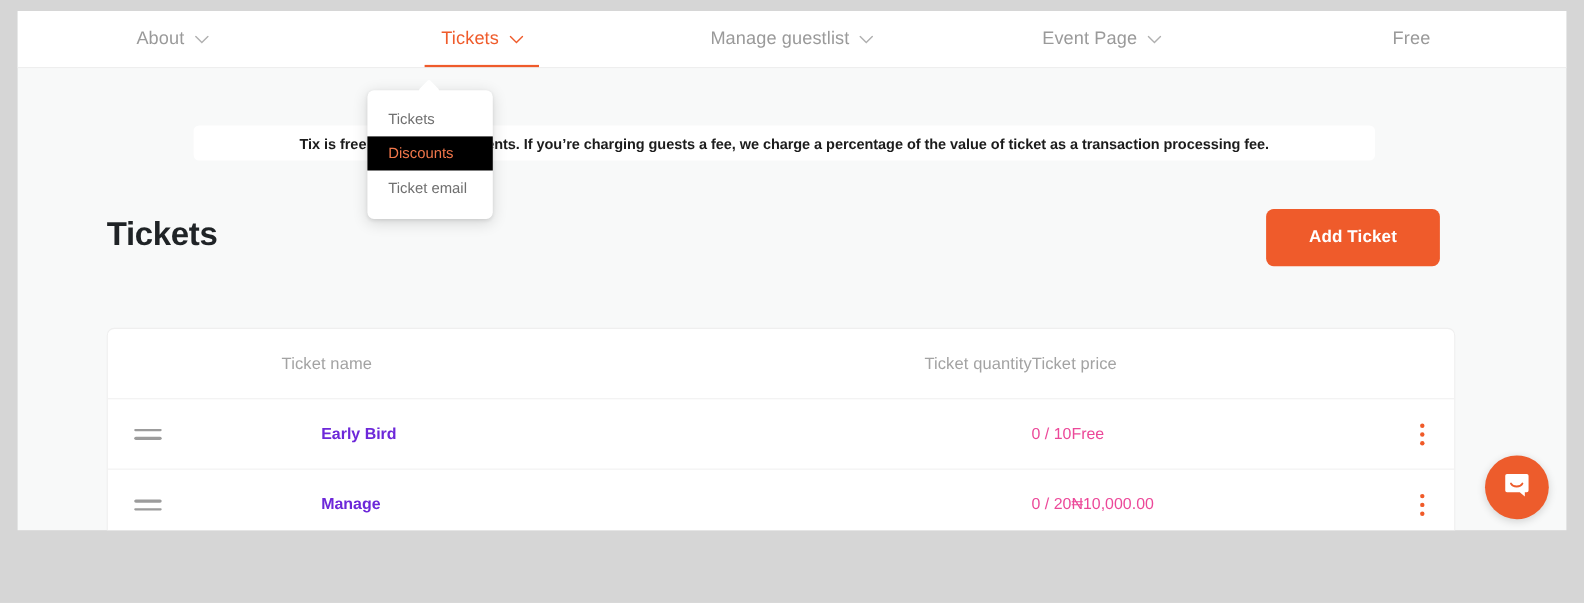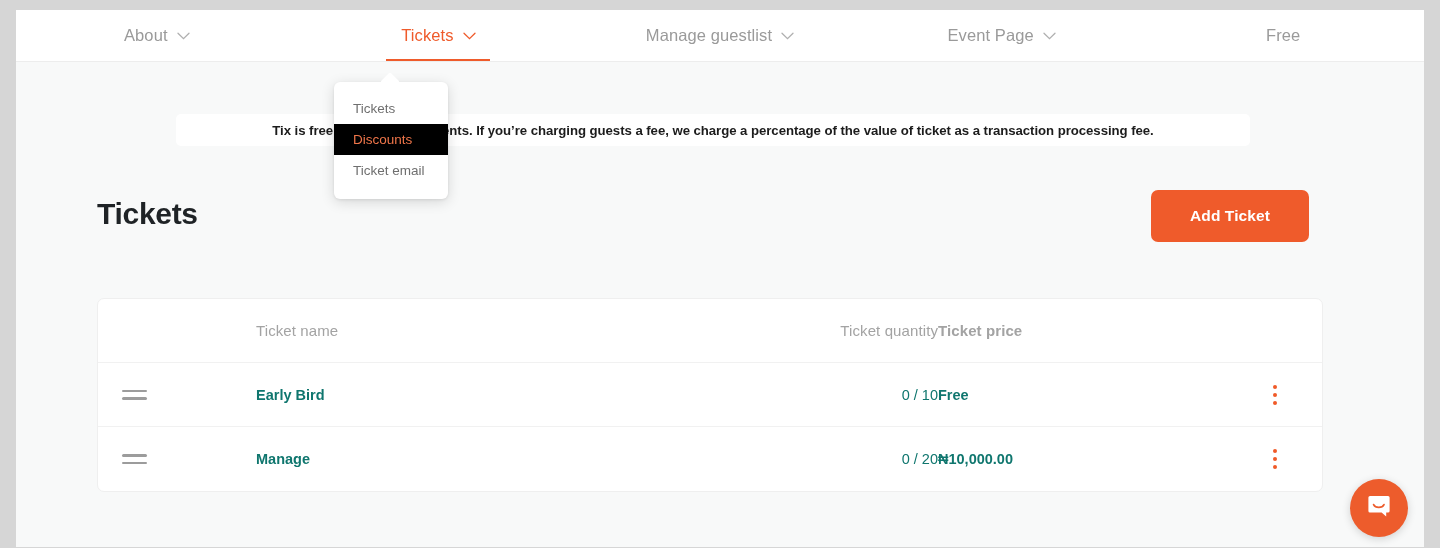--- a/index.html
+++ b/index.html
@@ -5,21 +5,21 @@
   * { box-sizing: border-box; margin: 0; padding: 0; }
   html, body {
     width: 1440px; height: 548px;
     background: #d6d6d6;
     font-family: "Liberation Sans", sans-serif;
     overflow: hidden;
   }
   .viewport {
     position: absolute;
     left: 16px; top: 10px;
-    width: 1408px; height: 537px;
+    width: 1408px; height: 472px;
     background: #f8f9f9;
     overflow: hidden;
   }
 
   
   .navbar {
     position: relative;
     height: 52px;
     background: #ffffff;
     border-bottom: 1px solid #ededed;
@@ -149,30 +149,30 @@
   .trow {
     display: flex;
     align-items: center;
     height: 64px;
     border-bottom: 1px solid #f1f1f1;
   }
   .trow:last-child { border-bottom: none; }
   .c-handle { width: 158px; padding-left: 24px; }
   .c-name   { width: 317px; }
   .c-qty    { width: 365px; text-align: right; }
-  .c-price  { width: 290px; font-weight: bold; }
+  .c-price  { width: 290px; }
   .c-menu   { flex: 1; display: flex; justify-content: center; }
 
   .th {
     font-size: 15px;
     color: #a3a3a3;
     letter-spacing: .1px;
   }
-  .td { font-size: 14.5px; color: #0f766e; }
-  .td.name { font-weight: bold; color: #0f766e; }
+  .td { font-size: 14.5px; color: #ec4899; }
+  .td.name { font-weight: bold; color: #6d28d9; margin-left: 36px; }
 
   .handle-icon { display: flex; flex-direction: column; gap: 5px; width: 25px; }
   .handle-icon span { display: block; height: 2.5px; background: #9c9c9c; border-radius: 2px; }
 
   .dots { display: flex; flex-direction: column; gap: 4px; align-items: center; cursor: pointer; padding: 4px; }
   .dots i { width: 4px; height: 4px; border-radius: 50%; background: #f05a28; display: block; }
 
   
   .chat-fab {
     position: absolute;

